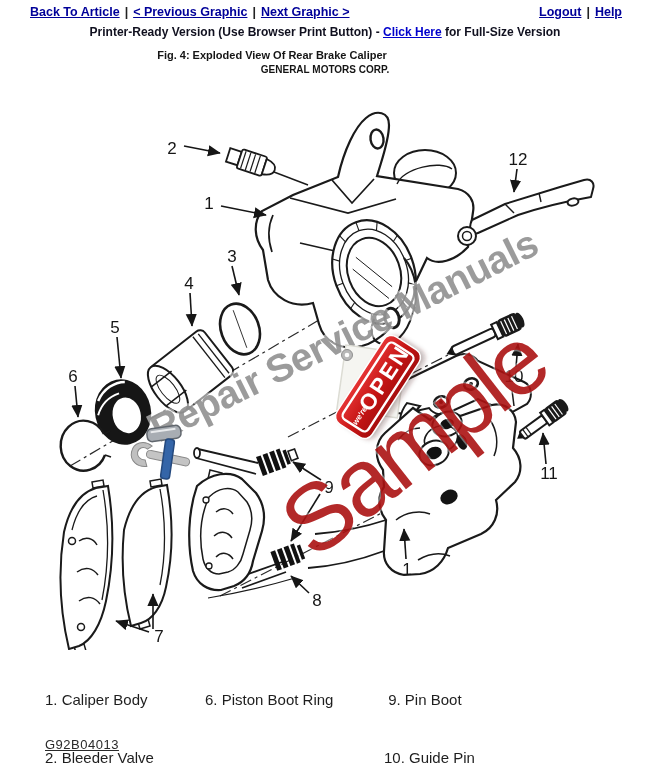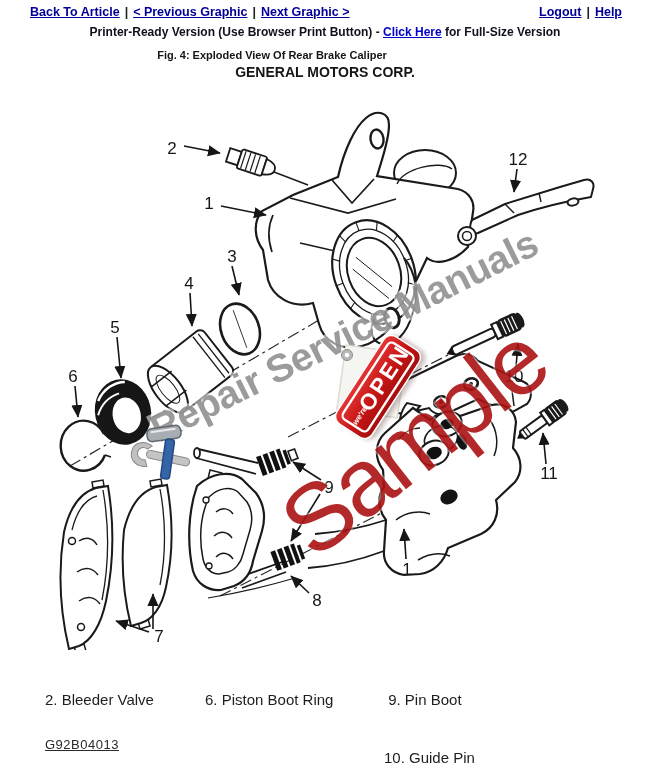--- a/index.html
+++ b/index.html
@@ -13,21 +13,21 @@
   .nav a{color:#000099;text-decoration:underline;cursor:pointer;}
   .pipe{color:#222;font-weight:bold;margin:0 5px;}
   
   .printer-line{position:absolute;top:25px;left:0;width:650px;text-align:center;
        font-size:12px;font-weight:bold;color:#10101f;white-space:nowrap;}
   .printer-line a{color:#0000cc;text-decoration:underline;cursor:pointer;}
   
   .fig-caption{position:absolute;top:49px;left:0;width:544px;text-align:center;
        font-size:11px;font-weight:bold;color:#151515;}
   .company{position:absolute;top:64px;left:0;width:650px;text-align:center;
-       font-size:14px;font-weight:bold;color:#151515;}
+       font-size:10px;font-weight:bold;color:#151515;}
   
   .diagram{position:absolute;top:90px;left:0;}
   
   .parts{position:absolute;top:651px;left:0;width:650px;font-size:15px;
        color:#1e1e1e;}
   .parts .col{position:absolute;top:0;white-space:pre;line-height:19.4px;}
   .col1{left:45px;} .col2{left:205px;} .col3{left:384px;}
   .code{position:absolute;top:737px;left:45px;font-size:13px;color:#2a2a2a;
        letter-spacing:0.5px;text-decoration:underline;}
 </style>
@@ -328,20 +328,21 @@
       <text x="-34" y="3" font-size="8" font-style="italic" font-weight="bold" fill="#ffffff" text-anchor="middle" font-family="Liberation Sans, sans-serif">we're</text>
       <text x="11" y="8" font-size="22.5" font-weight="bold" fill="#ffffff" text-anchor="middle" letter-spacing="2.5" font-family="Liberation Sans, sans-serif">OPEN</text>
     </g>
   </g>
 
   <text transform="translate(314,561) rotate(-38)" font-size="95" fill="#ab1212" fill-opacity="0.9" stroke="rgba(255,255,255,0.4)" stroke-width="3" paint-order="stroke" letter-spacing="-3" font-family="Liberation Sans, sans-serif">Sample</text>
 </svg>
 
 <div class="parts">
   <div class="col col1">
+    <div>1. Caliper Body</div>
     <div>2. Bleeder Valve</div>
     
     
   </div>
   <div class="col col2">
     <div>6. Piston Boot Ring</div>
     
     
   </div>
   <div class="col col3">

